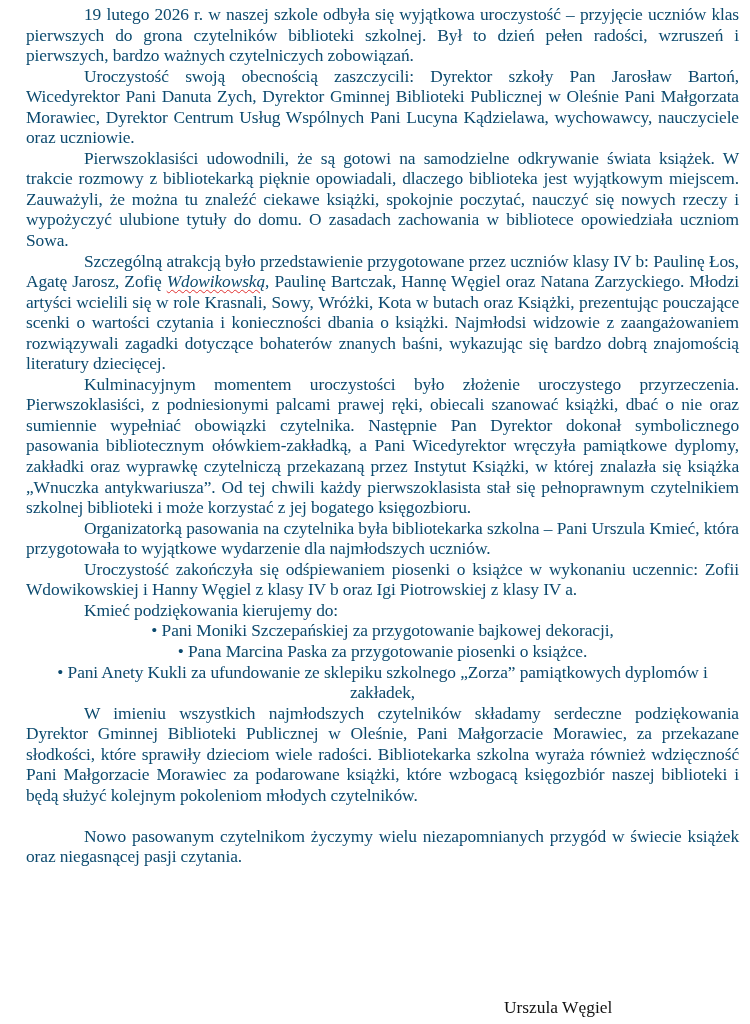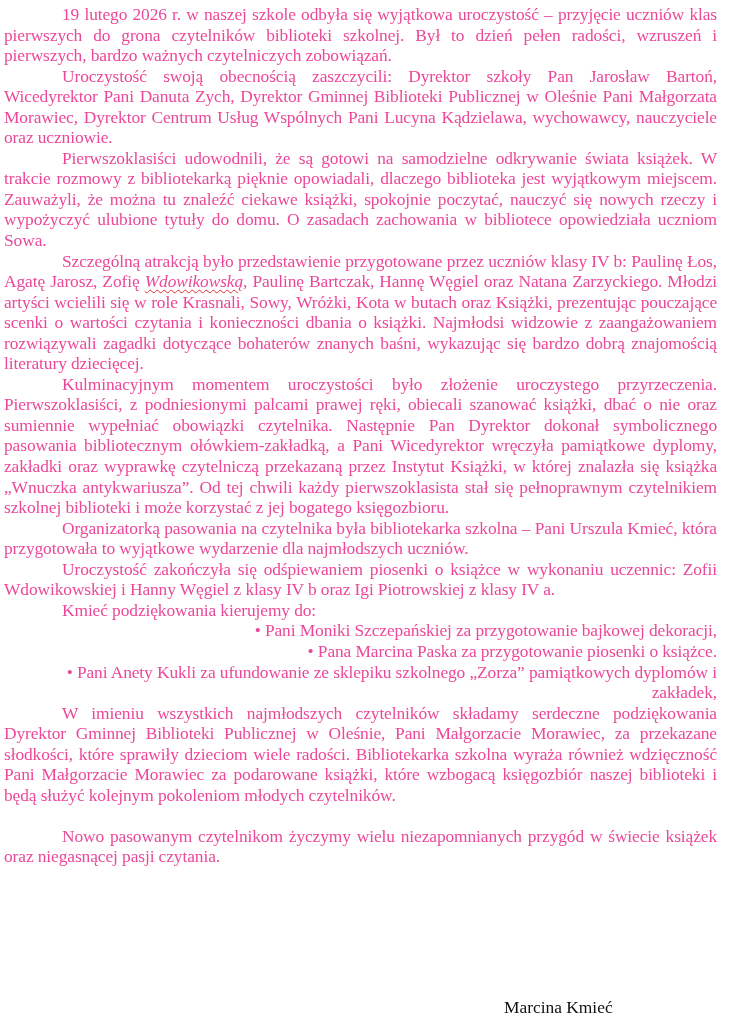--- a/index.html
+++ b/index.html
@@ -8,38 +8,38 @@
     background: #ffffff;
   }
   body {
     width: 750px;
     height: 1024px;
     overflow: hidden;
     position: relative;
   }
   .page {
     position: absolute;
-    left: 4px;
+    left: 26px;
     top: 4px;
     width: 713px;
     font-family: "Liberation Serif", "DejaVu Serif", serif;
     font-size: 17.4px;
     line-height: 20.55px;
-    color: #ec4899;
+    color: #0c4a6e;
     letter-spacing: -0.1px;
   }
   .p {
     margin: 0;
     text-align: justify;
     text-indent: 58px;
     hyphens: none;
   }
   .bullet {
     margin: 0;
-    text-align: right;
+    text-align: center;
     text-indent: 0;
   }
   .blank {
     height: 20.55px;
   }
   .spell {
     text-decoration: underline wavy #e03030;
     text-decoration-thickness: 1px;
     text-underline-offset: 2px;
     font-style: italic;
@@ -71,13 +71,13 @@
     <p class="bullet">• Pani Moniki Szczepańskiej za przygotowanie bajkowej dekoracji,</p>
     <p class="bullet">• Pana Marcina Paska za przygotowanie piosenki o książce.</p>
     <p class="bullet">• Pani Anety Kukli za ufundowanie ze sklepiku szkolnego „Zorza” pamiątkowych dyplomów i zakładek,</p>
   </div>
 
   <p class="p">W imieniu wszystkich najmłodszych czytelników składamy serdeczne podziękowania Dyrektor Gminnej Biblioteki Publicznej w Oleśnie, Pani Małgorzacie Morawiec, za przekazane słodkości, które sprawiły dzieciom wiele radości. Bibliotekarka szkolna wyraża również wdzięczność Pani Małgorzacie Morawiec za podarowane książki, które wzbogacą księgozbiór naszej biblioteki i będą służyć kolejnym pokoleniom młodych czytelników.</p>
   <div class="blank"></div>
   <p class="p">Nowo pasowanym czytelnikom życzymy wielu niezapomnianych przygód w świecie książek oraz niegasnącej pasji czytania.</p>
 </div>
 
-<div class="signature">Marcina Kmieć</div>
+<div class="signature">Urszula Węgiel</div>
 
 </body></html>

